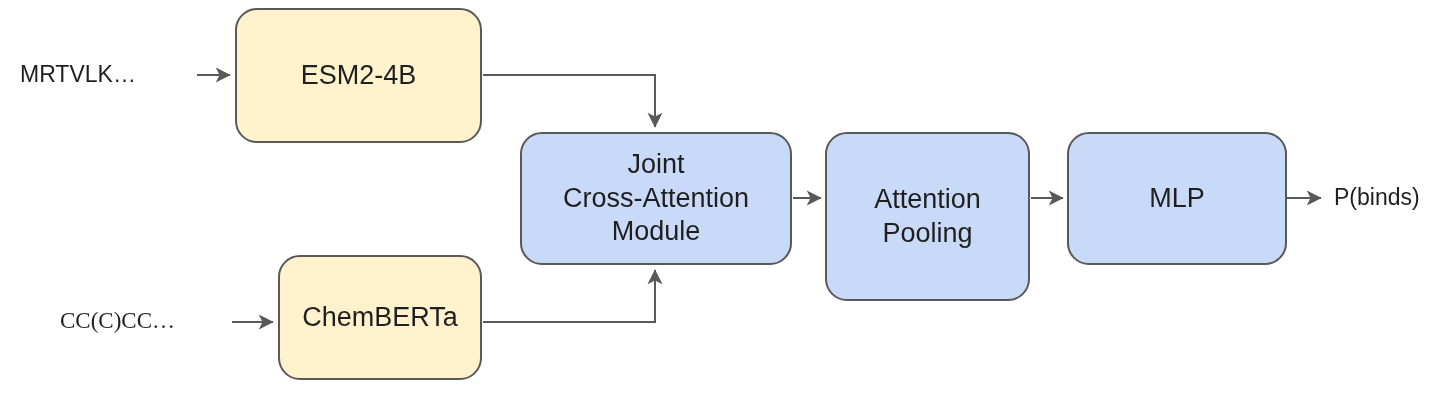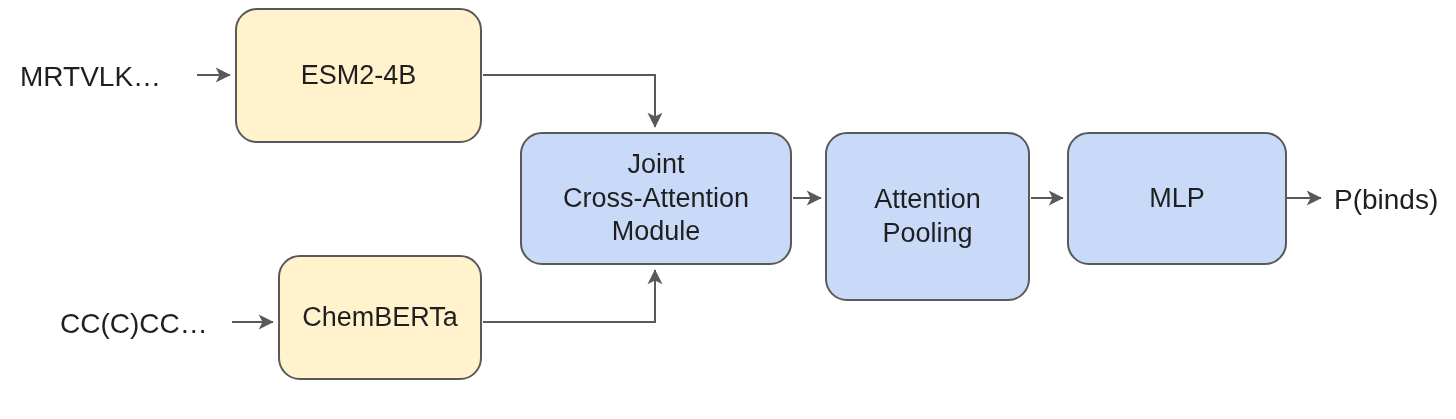--- a/index.html
+++ b/index.html
@@ -39,26 +39,26 @@
   .node.module  { background: var(--module_fill); }
 
   #node-esm2       { left: 235px; top: 8px;   width: 247px; height: 135px; }
   #node-chemberta  { left: 278px; top: 255px; width: 204px; height: 125px; }
   #node-joint      { left: 520px; top: 132px; width: 272px; height: 133px; }
   #node-attpool    { left: 825px; top: 132px; width: 205px; height: 169px; }
   #node-mlp        { left: 1067px; top: 132px; width: 220px; height: 133px; }
 
   .io-label {
     position: absolute;
-    font-size: 28px;
+    font-size: 23px;
     color: var(--text);
     white-space: nowrap;
   }
   #label-protein { left: 20px;   top: 61px;  }
-  #label-ligand  { left: 60px;   top: 308px; }
+  #label-ligand  { left: 60px;   top: 308px; font-family: Liberation Serif, serif; }
   #label-output  { left: 1334px; top: 184px; }
 
   .edges {
     position: absolute;
     left: 0; top: 0;
     width: 1456px;
     height: 419px;
     pointer-events: none;
   }
   .connector {

